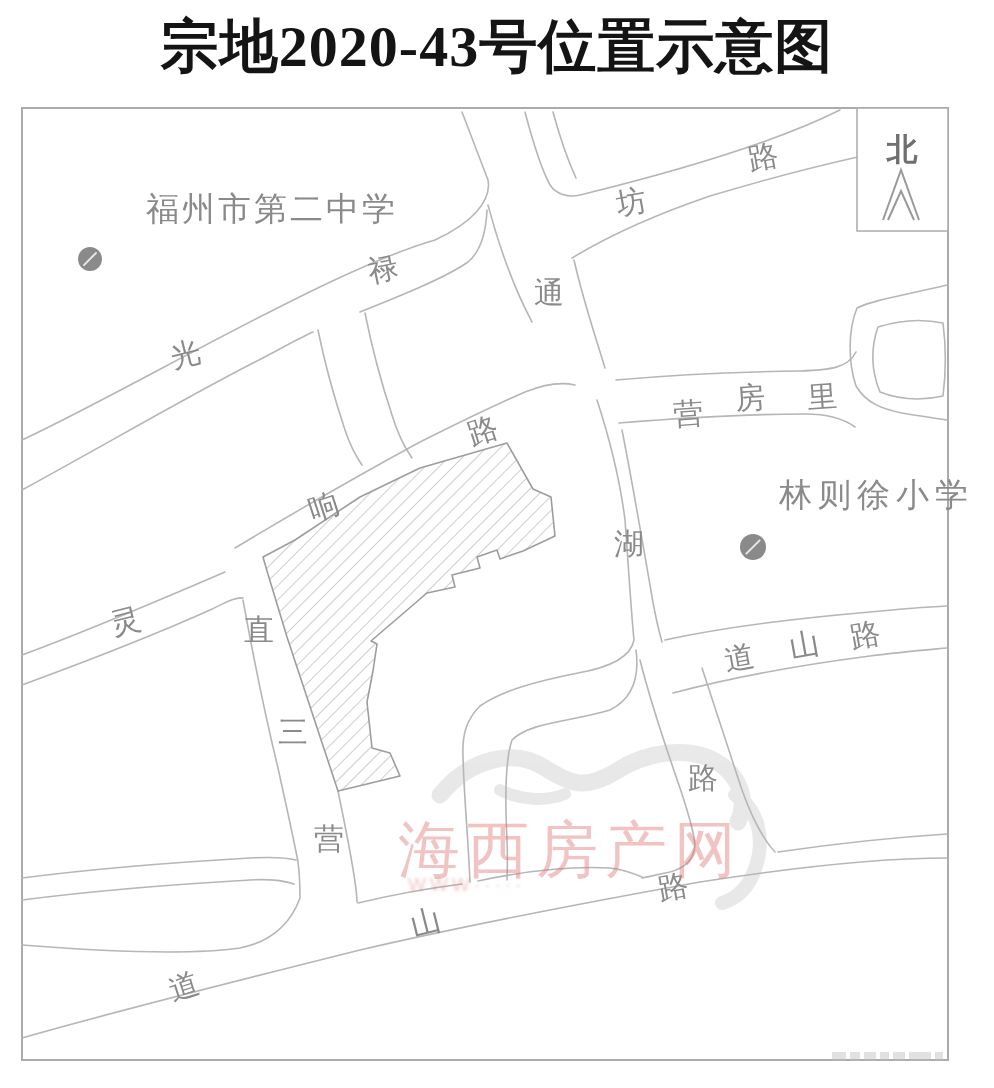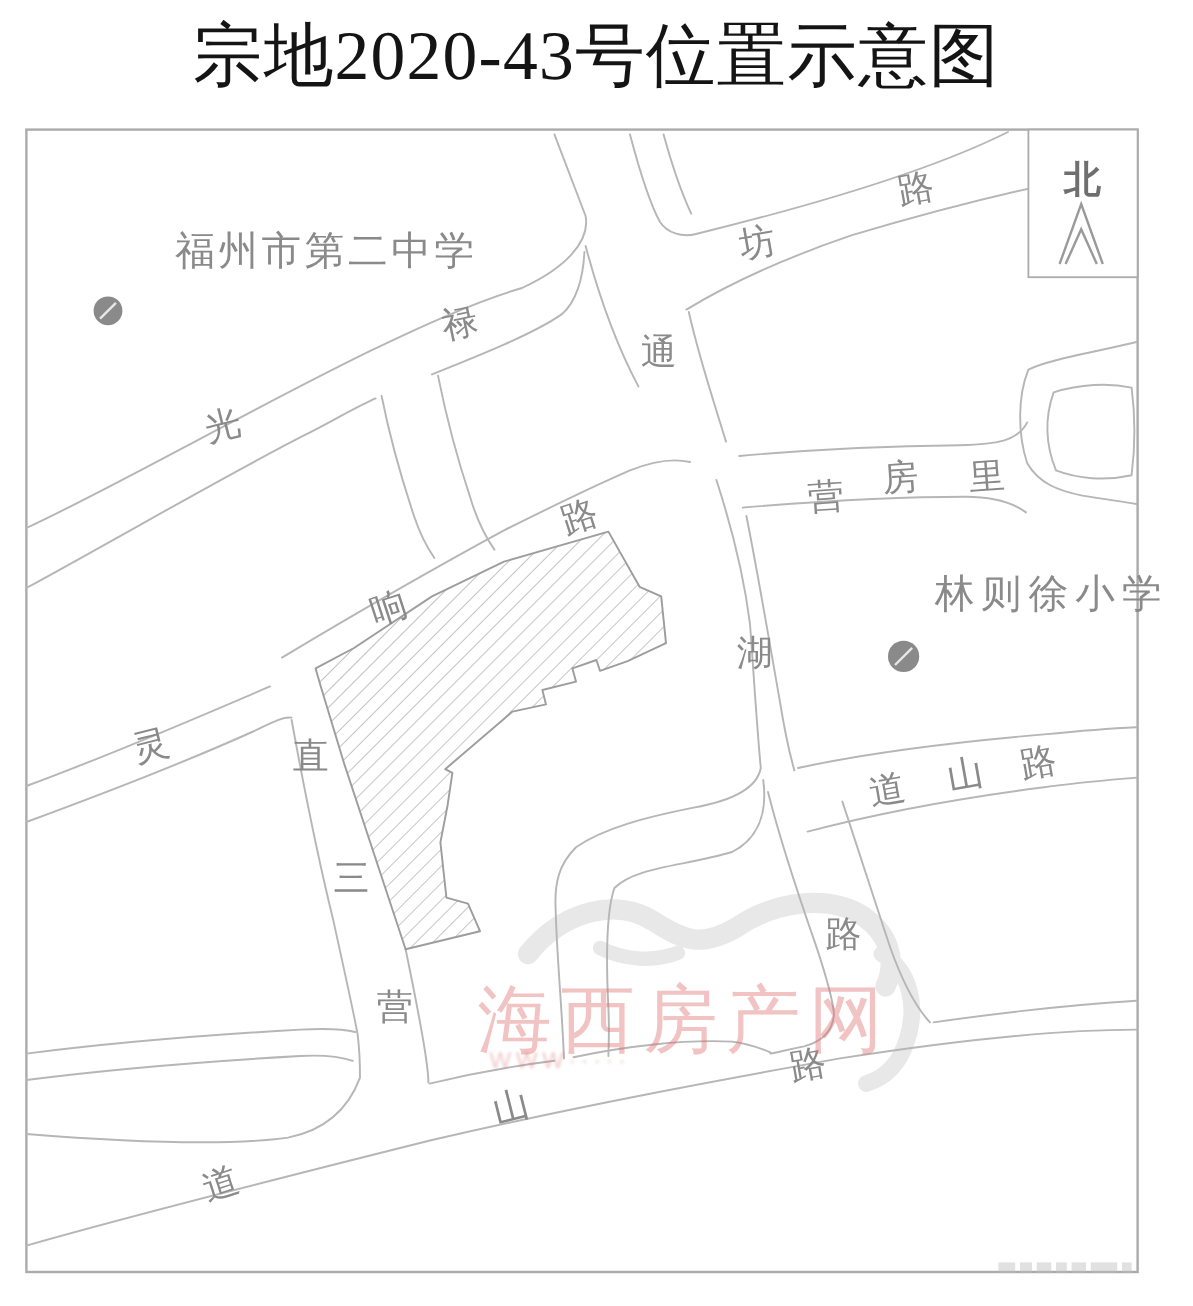--- a/index.html
+++ b/index.html
@@ -1,19 +1,19 @@
 <!DOCTYPE html>
 <html><head>
 <meta charset="utf-8">
 <style>
   html,body{margin:0;padding:0;background:#ffffff;}
   .page{position:relative;width:994px;height:1088px;background:#fff;overflow:hidden;
         font-family:"Liberation Sans", sans-serif;}
   .title{position:absolute;left:0;top:8px;width:994px;text-align:center;
-         font-family:"Liberation Serif", serif;font-weight:400;font-size:58px;
+         font-family:"Liberation Serif", serif;font-weight:700;font-size:58px;
          color:#141414;letter-spacing:1px;white-space:nowrap;}
   svg text{font-family:"Liberation Sans", sans-serif;}
   .road-ch{fill:#8a8a8a;font-size:30px;}
   .poi-label{fill:#8a8a8a;font-size:33px;}
   .compass-ch{fill:#6f6f6f;font-size:31px;font-weight:bold;}
   .wm-text{position:absolute;left:398px;top:808px;width:360px;
            font-size:62px;letter-spacing:7px;color:rgba(222,112,112,0.42);
            white-space:nowrap;filter:blur(0.6px);}
   .wm-sub{position:absolute;left:408px;top:874px;width:220px;font-size:19px;
           letter-spacing:4px;color:rgba(222,112,112,0.40);filter:blur(1.4px);}

